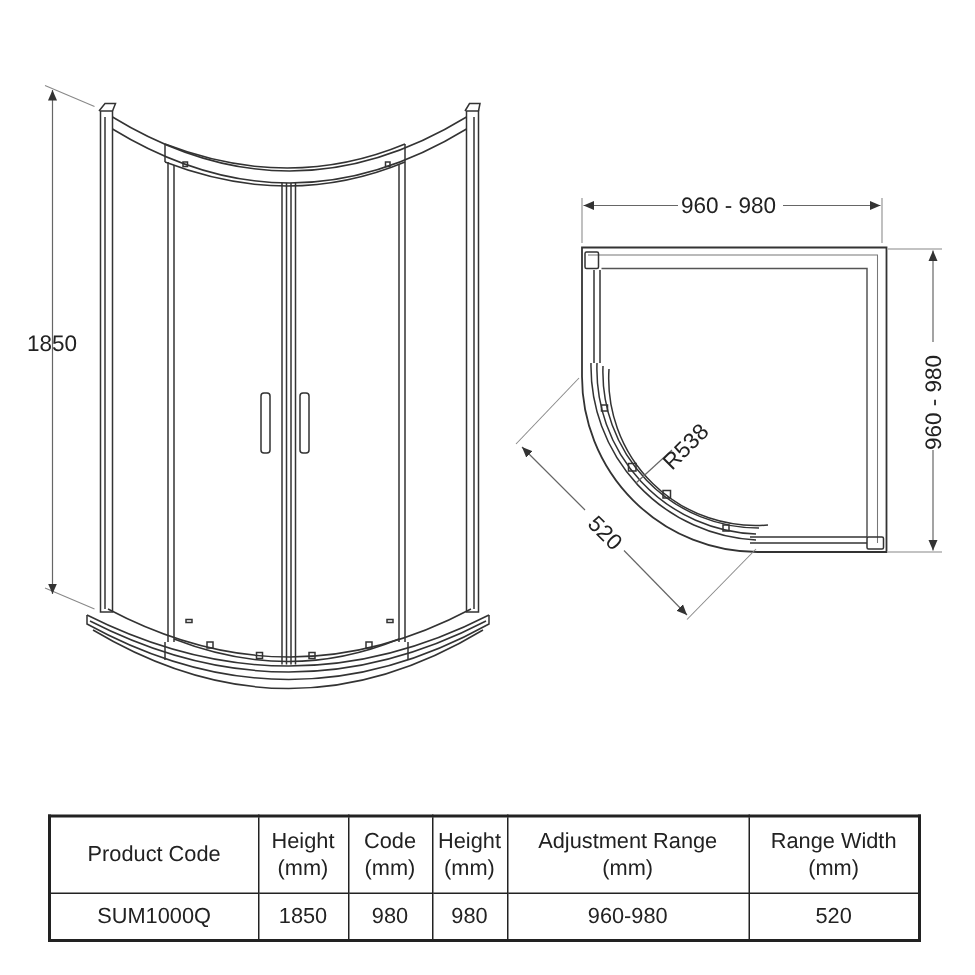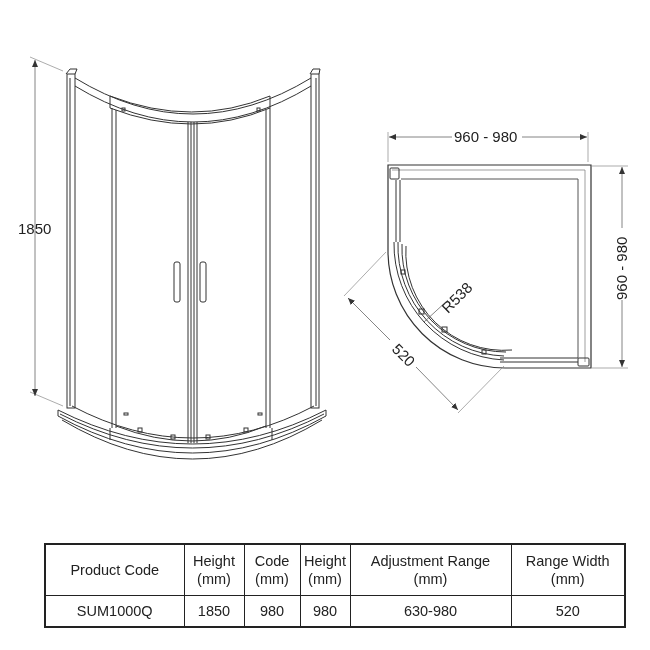--- a/index.html
+++ b/index.html
@@ -1,20 +1,20 @@
 <!DOCTYPE html>
 <html><head>
 <meta charset="utf-8">
 <style>
   html, body { margin:0; padding:0; background:#ffffff; }
   body { width:650px; height:650px; position:relative; overflow:hidden;
          font-family:"Liberation Sans", sans-serif; color:#222; }
   svg.drawing { position:absolute; left:0; top:0; }
   .dimtxt { font-family:"Liberation Sans", sans-serif; font-size:15px; fill:#222; }
-  table.spec { position:absolute; left:44px; top:543px; width:580px; height:82px;
+  table.spec { position:absolute; left:32px; top:543px; width:580px; height:82px;
                border-collapse:collapse; border:2px solid #222; table-layout:fixed; }
   table.spec td { border:1.2px solid #222; text-align:center; vertical-align:middle;
                   font-size:14.5px; line-height:18px; padding:0; color:#222; }
   table.spec tr.head td { height:50px; }
   table.spec tr.vals td { height:30px;text-align:center; }
   .hl { display:block; }
 </style>
 </head>
 <body>
 
@@ -160,17 +160,17 @@
     <td>
           <span class="hl">Range Width</span>
           <span class="hl">(mm)</span>
         </td>
   </tr>
   <tr class="vals">
     <td>SUM1000Q</td>
     <td>1850</td>
     <td>980</td>
     <td>980</td>
-    <td>630-980</td>
+    <td>960-980</td>
     <td>520</td>
   </tr>
 </tbody>
   </table>
 
 </body></html>

